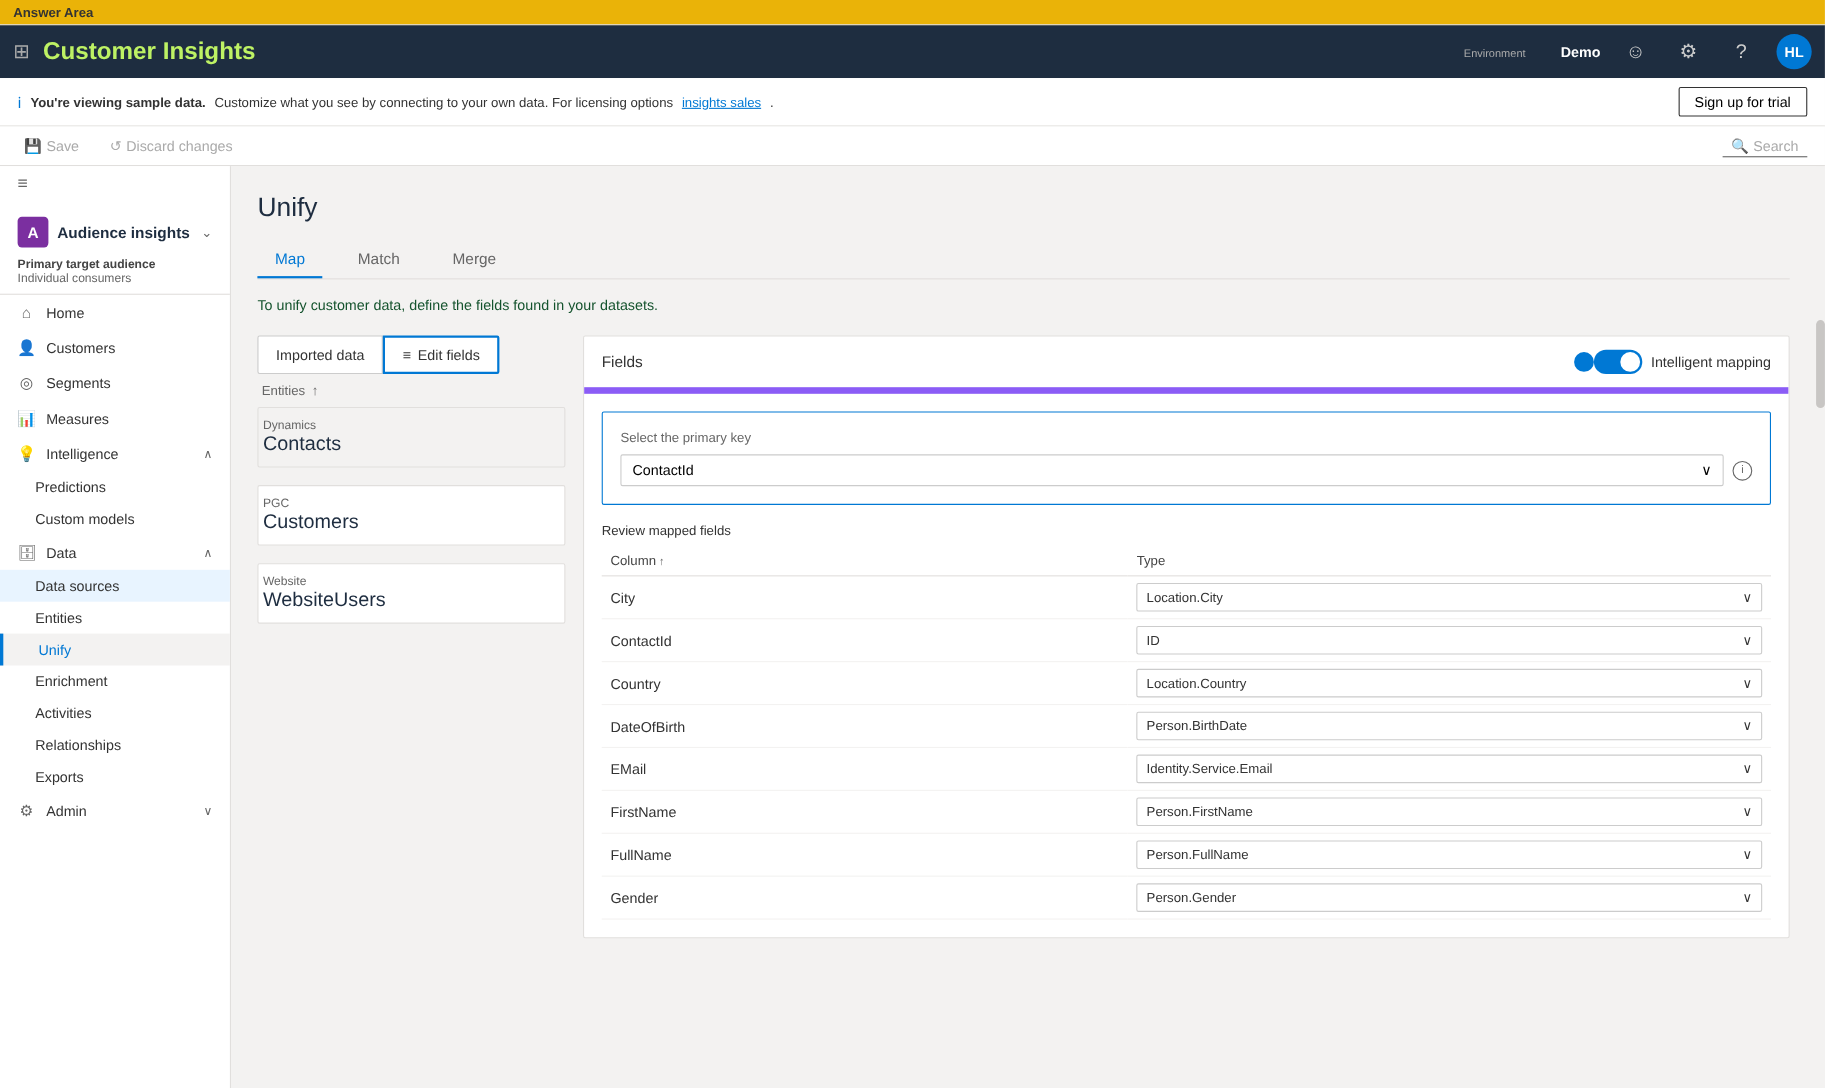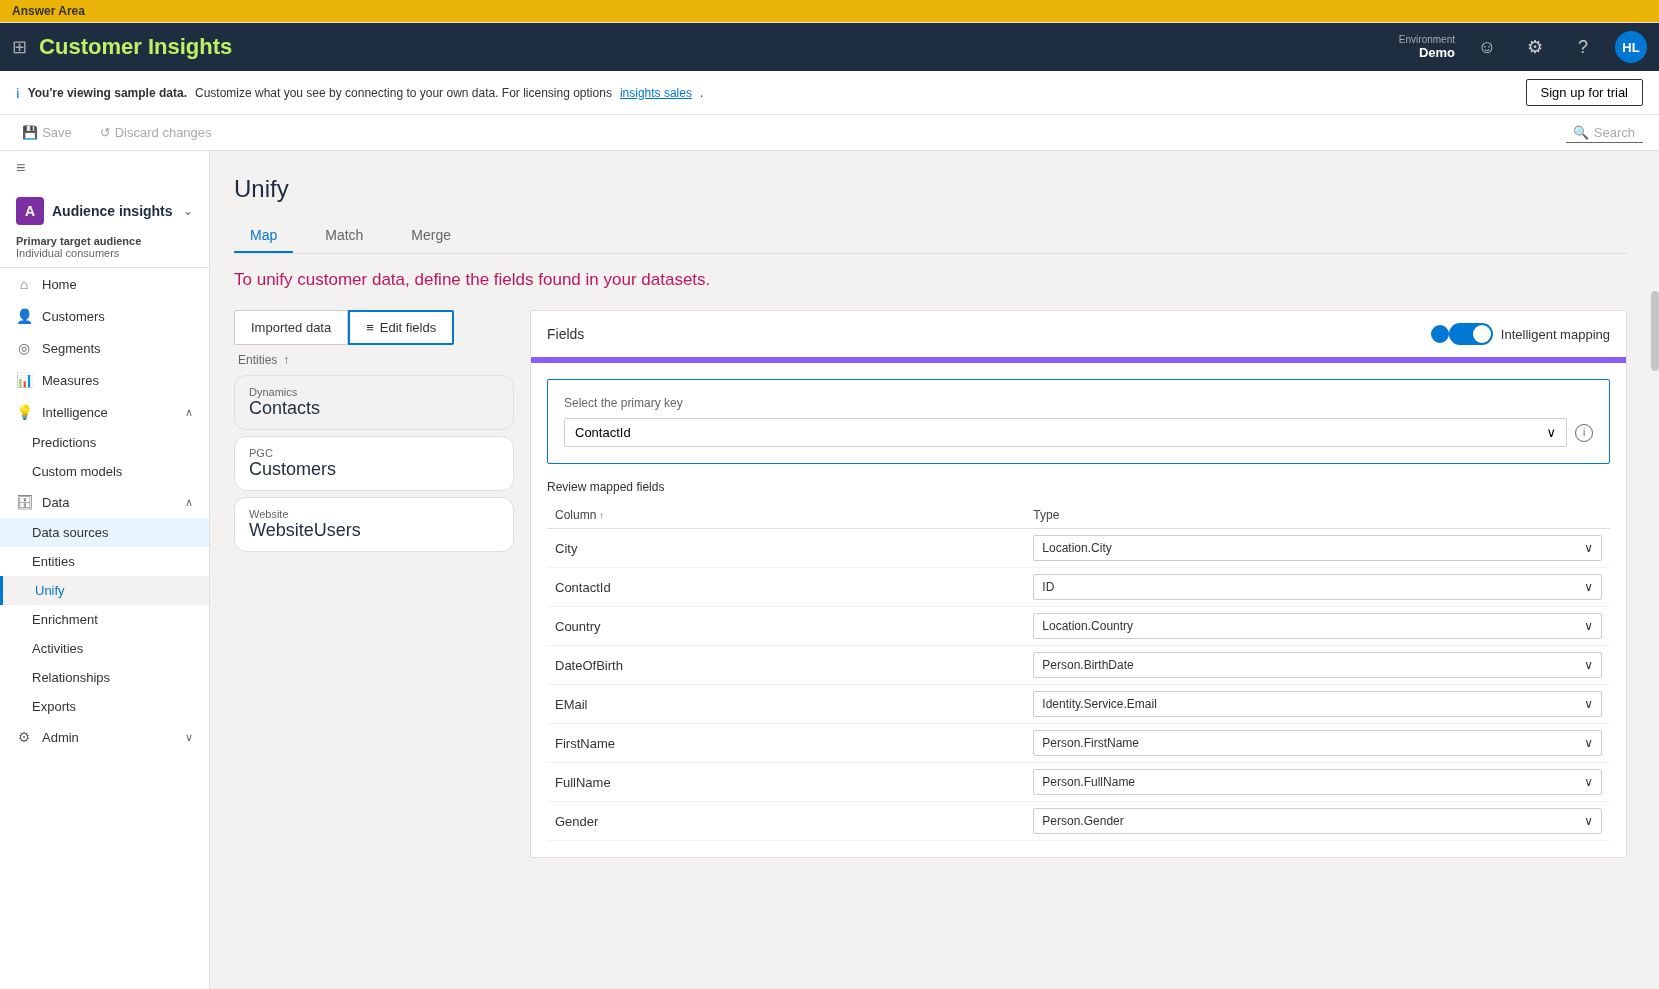--- a/index.html
+++ b/index.html
@@ -12,21 +12,21 @@
       height: 48px;
       display: flex;
       align-items: center;
       padding: 0 12px;
       gap: 12px;
     }
     .top-bar-grid-icon { font-size: 18px; color: #aaa; cursor: pointer; }
     .top-bar-title { font-size: 22px; font-weight: 600; color: #bef264; }
     .top-bar-spacer { flex: 1; }
     .top-bar-icons { display: flex; align-items: center; gap: 16px; }
-    .env-block { display: flex; flex-direction: column; align-items: flex-end; }
+    .env-block { display: flex; flex-direction: row; align-items: flex-end; gap: 32px; }
     .env-label { font-size: 10px; color: #aaa; }
     .env-name { font-size: 13px; color: white; font-weight: 600; }
     .icon-btn { width: 32px; height: 32px; display: flex; align-items: center; justify-content: center; color: #ccc; font-size: 18px; cursor: pointer; border-radius: 4px; }
     .avatar-circle { width: 32px; height: 32px; border-radius: 50%; background: #0078d4; color: white; display: flex; align-items: center; justify-content: center; font-size: 13px; font-weight: 600; cursor: pointer; }
 
     
     .window-title-bar {
       background: #eab308;
       padding: 4px 12px;
       font-size: 12px;
@@ -131,42 +131,42 @@
       overflow-y: auto;
       background: #f3f2f1;
       padding: 24px 24px 0;
     }
     .page-title { font-size: 24px; font-weight: 300; color: #1e2d40; margin-bottom: 16px; }
     .tabs { display: flex; gap: 16px; border-bottom: 1px solid #e1dfdd; margin-bottom: 16px; }
     .tab {
       padding: 8px 16px; font-size: 14px; color: #666; cursor: pointer; border-bottom: 2px solid transparent;
     }
     .tab.active { color: #0078d4; border-bottom: 2px solid #0078d4; font-weight: 500; }
-    .subtitle { font-size: 17px; color: #be185d; margin-bottom: 20px; }
+    .subtitle { font-size: 13px; color: #14532d; margin-bottom: 20px; }
 
     
     .split-area { display: flex; gap: 16px; }
 
     
     .left-panel { width: 280px; flex-shrink: 0; }
     .panel-btn-row { display: flex; gap: 0; margin-bottom: 8px; }
     .panel-btn {
       padding: 8px 16px; font-size: 13px; background: white; border: 1px solid #ccc;
       cursor: pointer; color: #333;
     }
     .panel-btn:first-child { border-radius: 2px 0 0 2px; }
     .panel-btn:last-child { border-radius: 0 2px 2px 0; }
     .panel-btn.active { background: white; border: 2px solid #0078d4; z-index: 1; display: flex; align-items: center; gap: 6px; }
     .entities-header {
       display: flex; align-items: center; gap: 6px;
       font-size: 12px; color: #666; margin-bottom: 8px; padding: 0 4px;
     }
     .entity-card {
-      background: white; border: 1px solid #e1dfdd; border-radius: 12px;
-      padding: 10px 14px; margin-bottom: 6px; cursor: pointer;
+      background: white; border: 1px solid #e1dfdd; border-radius: 2px;
+      padding: 10px 4px; margin-bottom: 16px; cursor: pointer;
     }
     .entity-card.active { border: 1px solid #e1dfdd; background: #f3f2f1; }
     .entity-source { font-size: 11px; color: #666; }
     .entity-name { font-size: 18px; font-weight: 400; color: #1e2d40; }
 
     
     .right-panel {
       flex: 1;
       background: white;
       border: 1px solid #e1dfdd;

